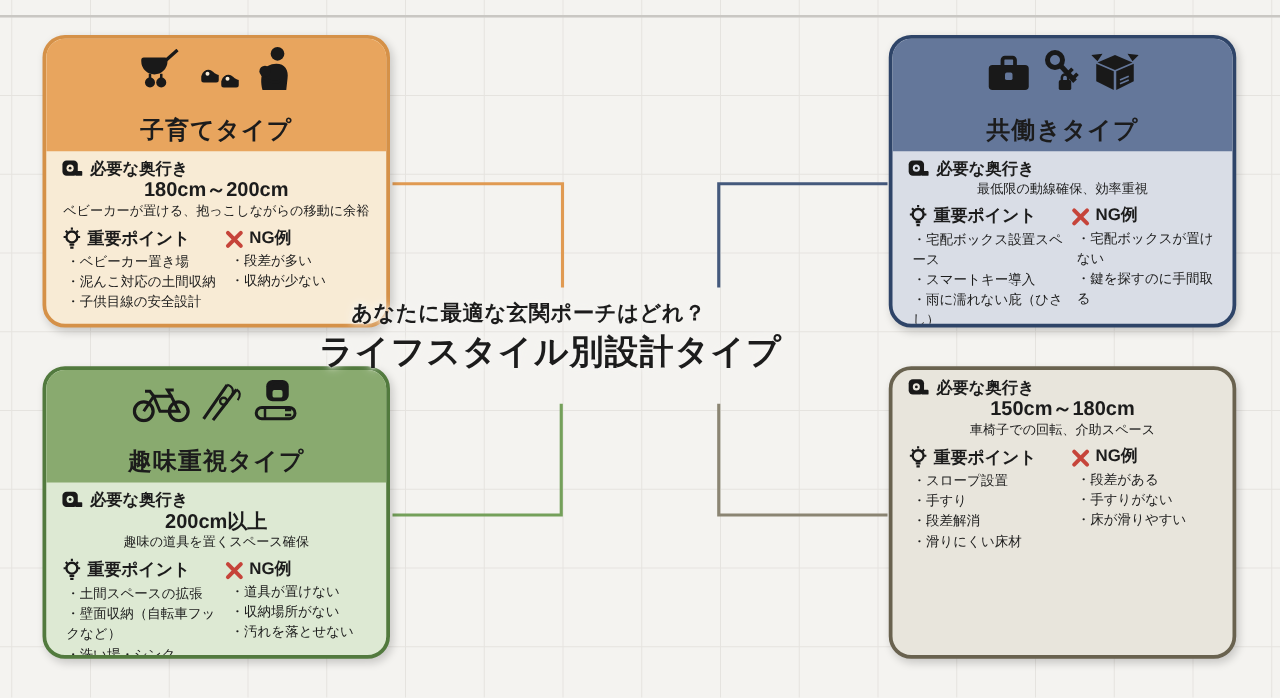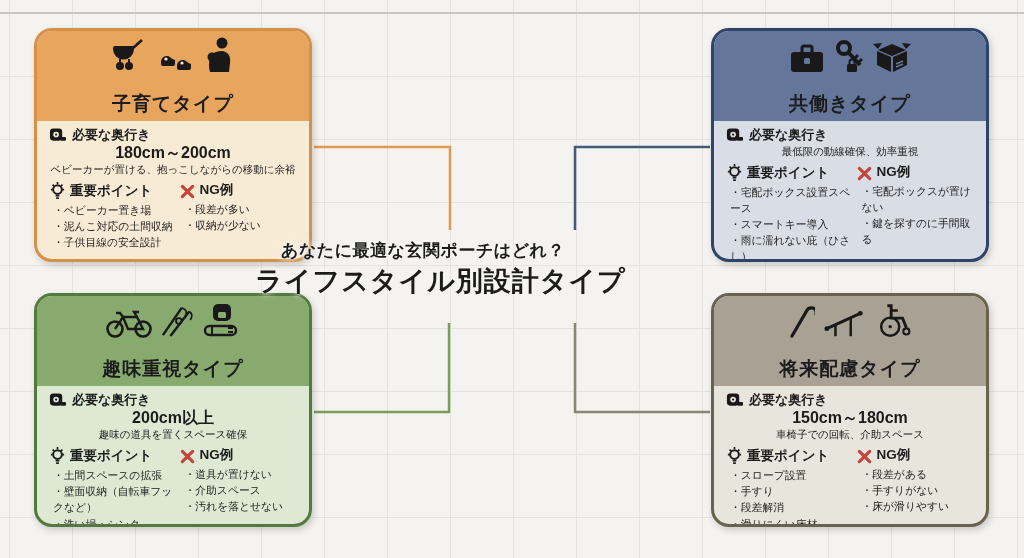--- a/index.html
+++ b/index.html
@@ -251,50 +251,29 @@
       </div>
       <div class="col-ng">
         <div class="col-header">
           <svg width="15" height="15" viewBox="0 0 16 16">
             <path d="M2.5,2.5 L13.5,13.5 M13.5,2.5 L2.5,13.5" stroke="#c6443a" stroke-width="3.4" stroke-linecap="round" fill="none"></path>
           </svg>
           <span>NG例</span>
         </div>
         <ul class="blist">
           <li>道具が置けない</li>
-          <li>介助スペース</li>
+          <li>収納場所がない</li>
           <li>汚れを落とせない</li>
         </ul>
       </div>
     </div>
   </div>
 </div>
 
 <div class="card br" style="--header: #a8a194; --body: #e8e5dc; --border: #69624f;">
-  <div class="card-header">
-    <div class="icon-row">
-      <svg width="28" height="36" viewBox="0 0 28 36">
-        <path class="s" stroke-width="3.2" stroke-linecap="round" d="M5,34 L19,10 q2,-5 7,-4 q4,1 3,6"></path>
-      </svg>
-      <svg width="42" height="34" viewBox="0 0 44 34">
-        <path class="s" stroke-width="3" stroke-linecap="round" d="M3,25 L38,9"></path>
-        <path class="s" stroke-width="2.6" d="M12,22 V33 M28,14.5 V33"></path>
-        <circle class="g" cx="3" cy="25" r="2.6"></circle>
-          <circle class="g" cx="38" cy="9" r="2.6"></circle>
-      </svg>
-      <svg width="38" height="36" viewBox="0 0 40 36">
-        <circle class="s" stroke-width="2.6" cx="16" cy="25" r="9.5"></circle>
-        <circle class="g" cx="16" cy="25" r="1.8"></circle>
-        <path class="s" stroke-width="3" d="M13,3 h4 v13 h12 l4,10"></path>
-        <circle class="s" stroke-width="2.2" cx="33" cy="30" r="3.2"></circle>
-        <path class="s" stroke-width="2.4" d="M17,8 h7"></path>
-      </svg>
-    </div>
-    <div class="card-title">将来配慮タイプ</div>
-  </div>
   <div class="card-body">
     <div class="depth-row">
       <svg width="17" height="16" viewBox="0 0 18 16">
         <rect class="g" x="1" y="1" width="13" height="13" rx="3.5"></rect>
         <circle cx="7.5" cy="7.5" r="3" fill="#e8e5dc"></circle>
           <circle class="g" cx="7.5" cy="7.5" r="1.2"></circle>
         <rect class="g" x="12" y="10" width="6" height="4" rx="1"></rect>
       </svg>
       <span>必要な奥行き</span>
     </div>

